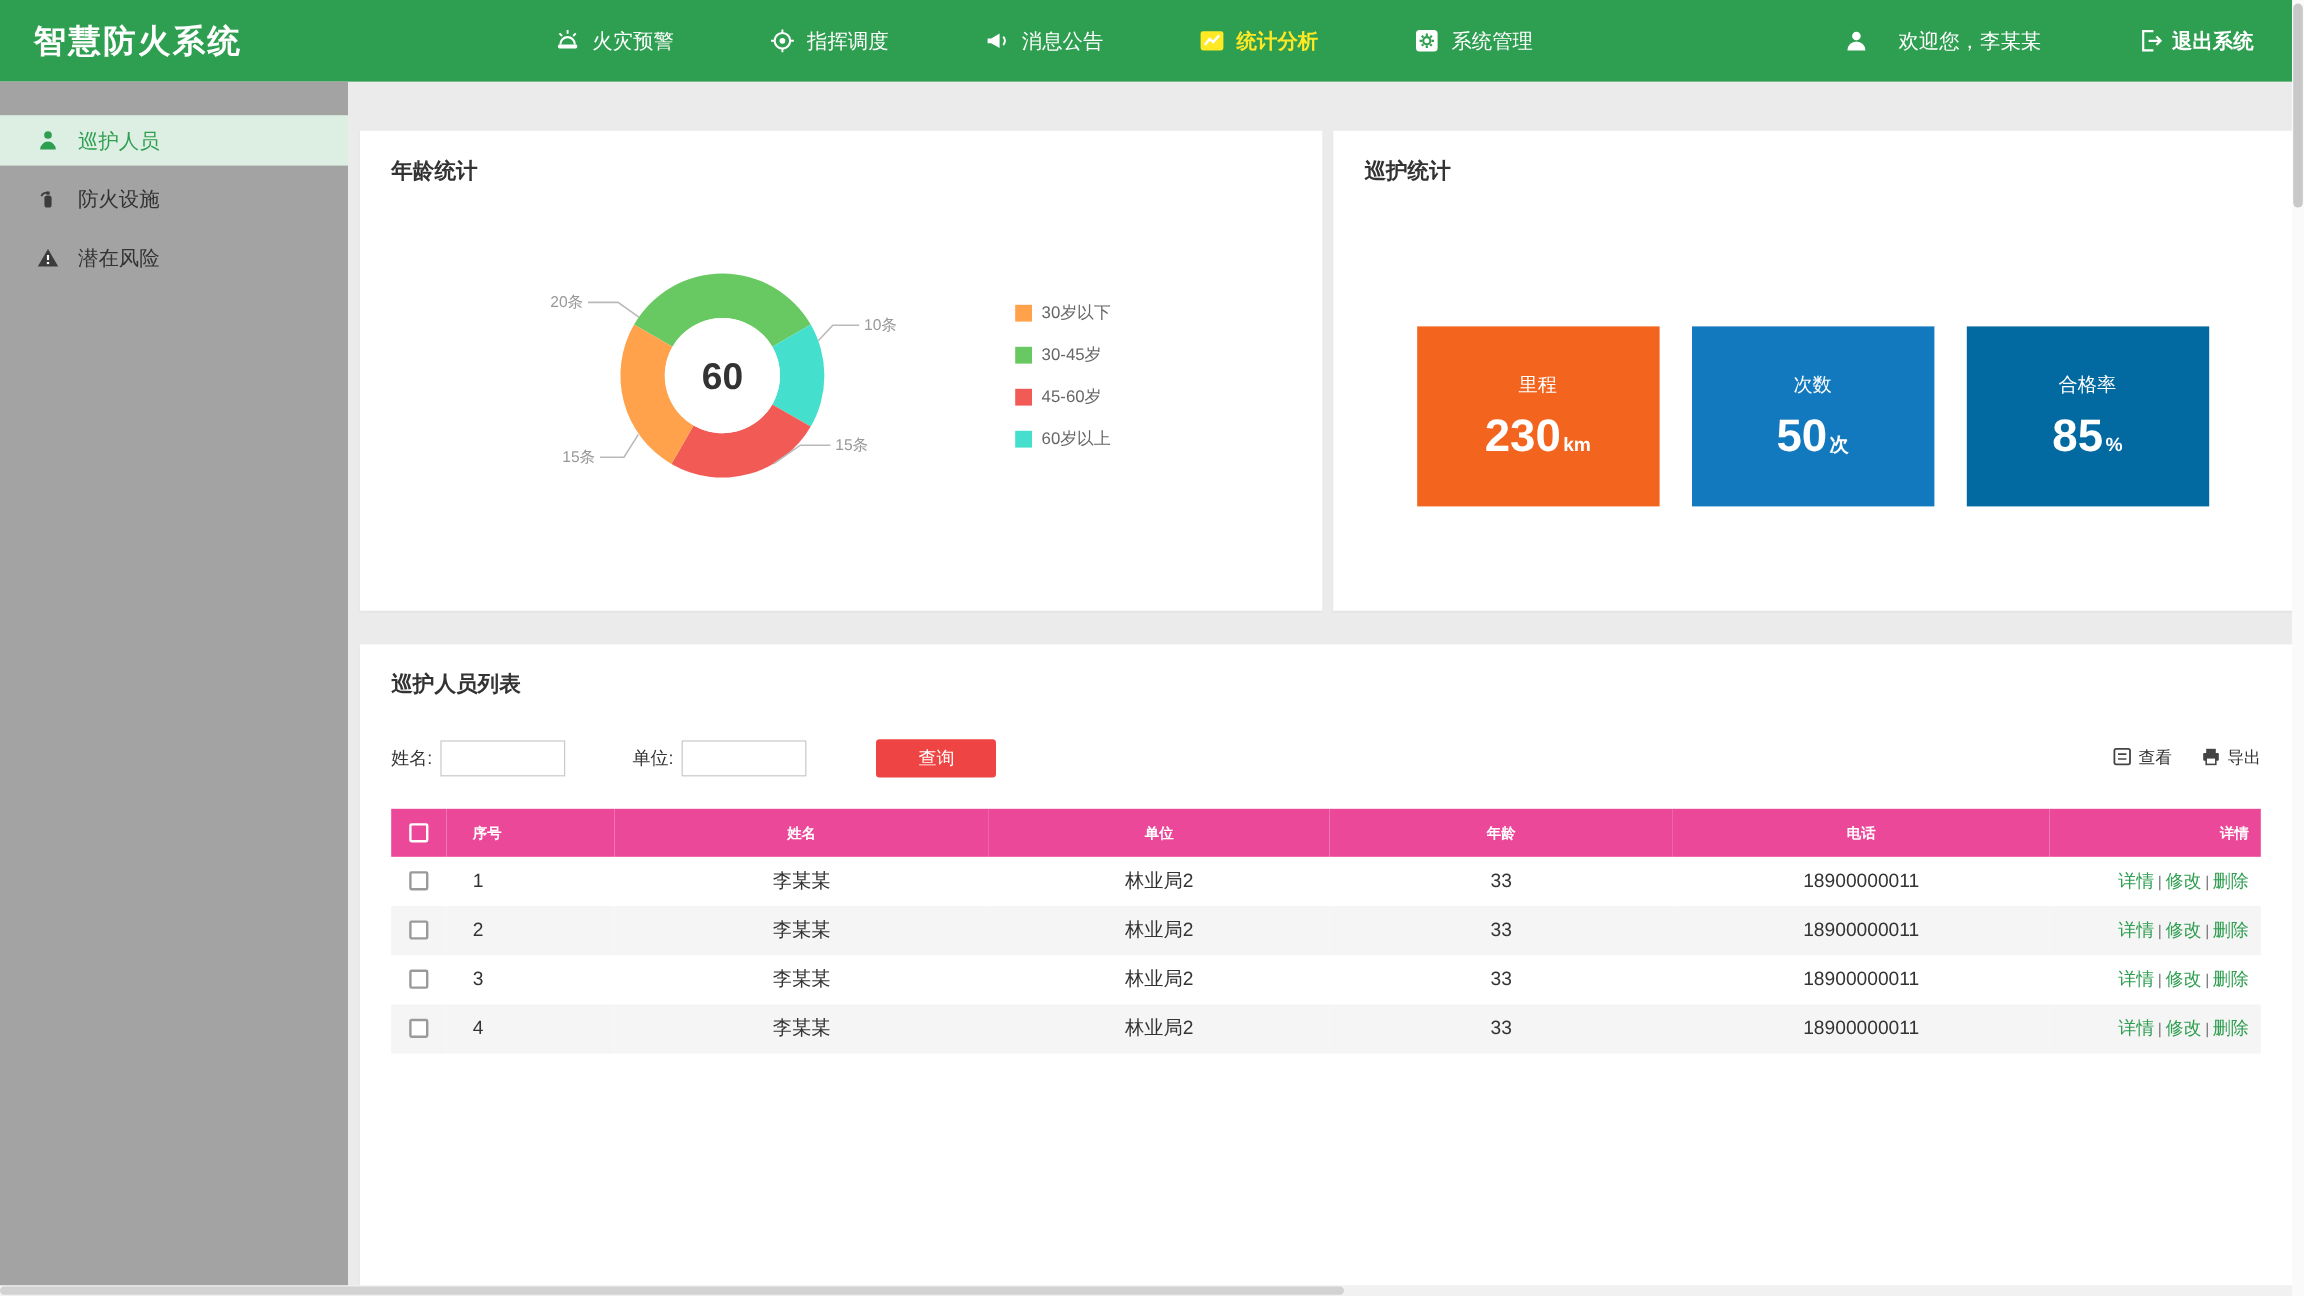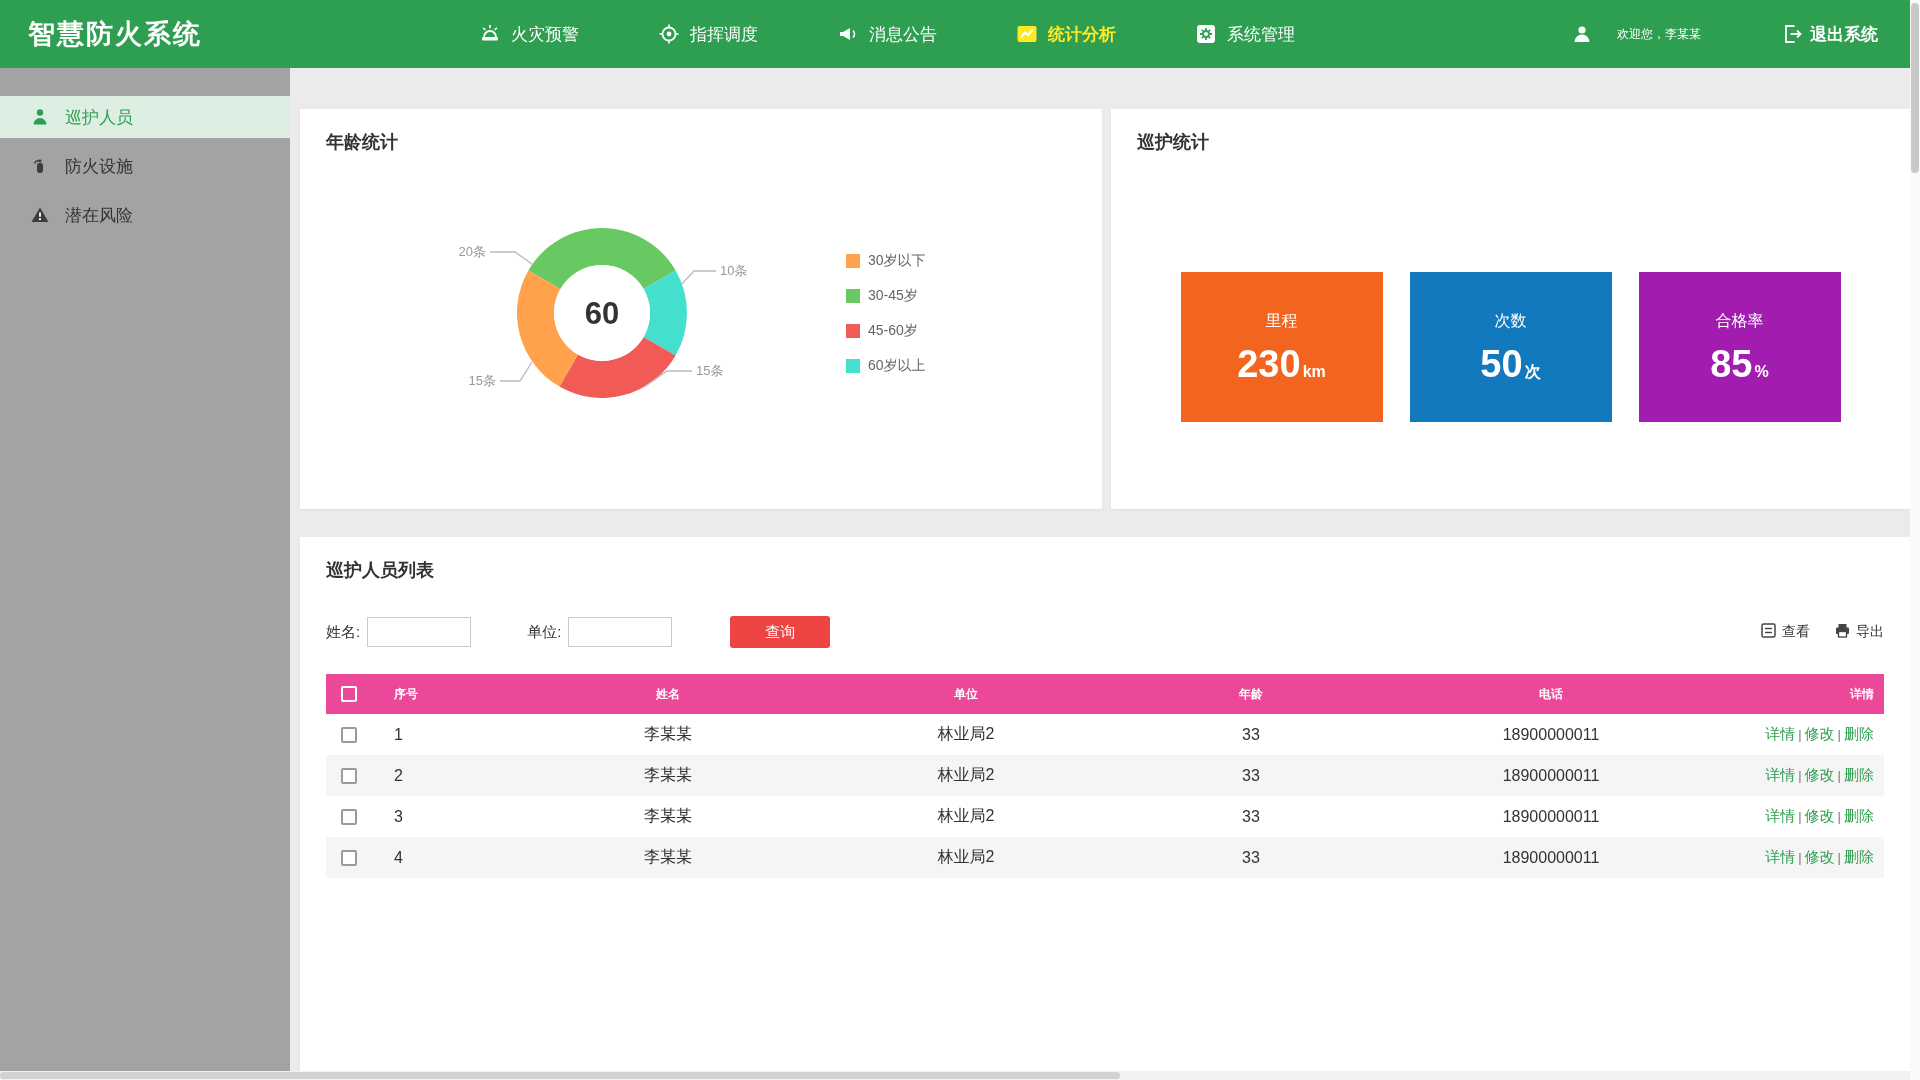--- a/index.html
+++ b/index.html
@@ -8,21 +8,21 @@
     background:#ebebeb; color:#333;
     font-family:"Liberation Sans","DejaVu Sans",sans-serif;
   }
   
   .navbar { height:68px; background:#2E9E50; display:flex; align-items:center; padding:0 28px; }
   .logo { color:#fff; font-size:27px; font-weight:700; letter-spacing:2px; white-space:nowrap; }
   .nav-menu { display:flex; gap:78px; margin:0 auto; }
   .nav-item { display:flex; align-items:center; gap:9px; color:#fff; font-size:17px; cursor:pointer; white-space:nowrap; }
   .nav-item.active { color:#FFE924; font-weight:700; }
   .nav-right { display:flex; align-items:center; gap:80px; padding-right:14px; }
-  .nav-user { display:flex; align-items:center; gap:24px; color:#fff; font-size:12px; white-space:nowrap; }
+  .nav-user { display:flex; align-items:center; gap:24px; color:#fff; font-size:17px; white-space:nowrap; }
   .nav-logout { display:flex; align-items:center; gap:7px; color:#fff; font-size:17px; font-weight:700; cursor:pointer; white-space:nowrap; }
   .nav-icon { display:inline-flex; }
   
   .main { display:flex; height:1012px; }
   .sidebar { width:290px; background:#a3a3a3; flex-shrink:0; padding-top:28px; }
   .side-item { display:flex; align-items:center; gap:15px; height:42px; padding-left:30px; font-size:17px; color:#333; margin-bottom:7px; cursor:pointer; }
   .side-item.active { background:#DDEFE2; color:#2E9E50; }
   .side-item .icon { display:inline-flex; color:#3c3c3c; }
   .side-item.active .icon { color:#2E9E50; }
   .content { flex:1; padding:13px 10px 0 10px; overflow:hidden; }
@@ -259,21 +259,21 @@
               <span class="stat-unit">km</span>
             </div>
           </div>
           <div class="stat-card" style="background: rgb(18, 121, 190);">
             <div class="stat-label">次数</div>
             <div class="stat-value-row">
               <span class="stat-value">50</span>
               <span class="stat-unit">次</span>
             </div>
           </div>
-          <div class="stat-card" style="background: #a21caf;">
+          <div class="stat-card" style="background: #0369a1;">
             <div class="stat-label">合格率</div>
             <div class="stat-value-row">
               <span class="stat-value">85</span>
               <span class="stat-unit">%</span>
             </div>
           </div>
         </div>
       </div>
     </div>
 

